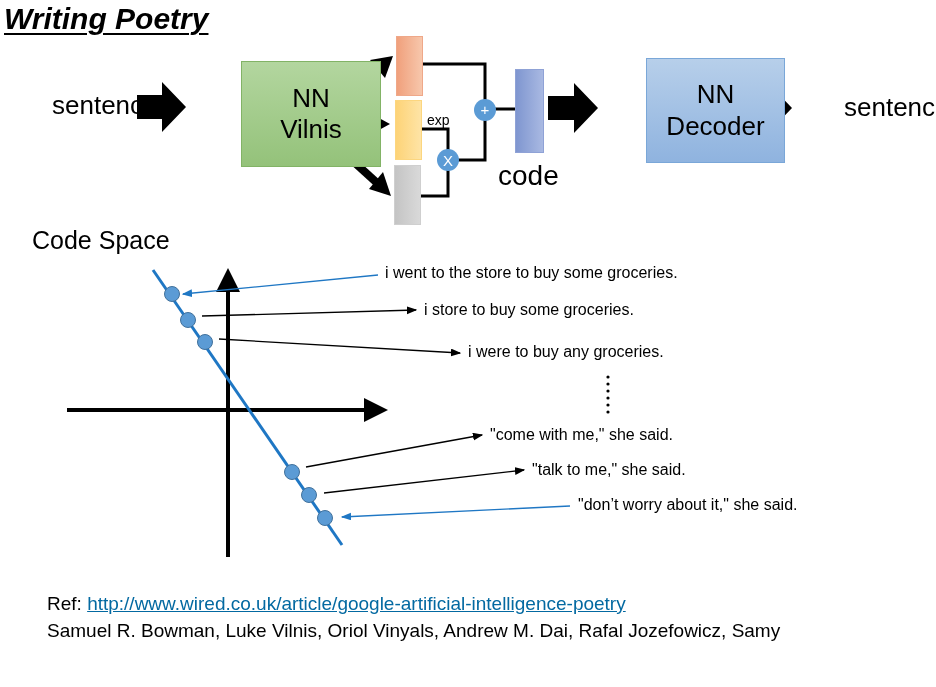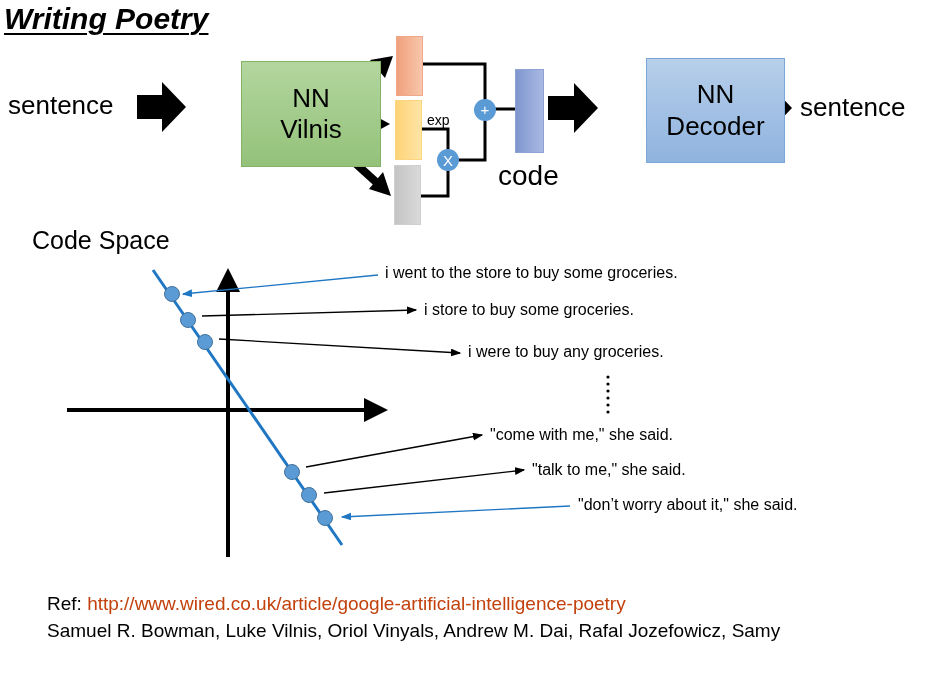--- a/index.html
+++ b/index.html
@@ -1,38 +1,38 @@
 <!DOCTYPE html>
 <html><head>
 <meta charset="utf-8">
 <style>
   html, body { margin: 0; padding: 0; background: #ffffff; }
   body { width: 936px; height: 687px; position: relative; overflow: hidden;
          font-family: "Liberation Sans", "DejaVu Sans", sans-serif; color: #000; }
   .abs { position: absolute; }
   .title { left: 4px; top: 2px; font-size: 30px; font-weight: bold; font-style: italic;
            text-decoration: underline; text-underline-offset: 4px; text-decoration-thickness: 2px; }
-  .lbl { font-size: 26px; white-space: nowrap; }
+  .lbl { font-size: 26px; white-space: nowrap; margin-left: 44px; }
   .box { display: flex; align-items: center; justify-content: center; text-align: center;
          font-size: 26px; line-height: 1.2; margin-left: 44px; }
   .encoder { left: 197px; top: 61px; width: 138px; height: 104px;
              background: linear-gradient(#b3d69f, #94c27a); border: 1px solid #82b366; }
   .decoder { left: 602px; top: 58px; width: 137px; height: 103px;
              background: linear-gradient(#b7cfea, #8fb3df); border: 1px solid #7aa7d8; }
   .vec { width: 25px; height: 58px; }
   .vec-mean { left: 396px; top: 36px; background: linear-gradient(90deg, #f0a07c, #f7c7ac); border: 1px solid #efa889; }
   .vec-var  { left: 395px; top: 100px; background: linear-gradient(90deg, #fdd377, #fee4a6); border: 1px solid #fcd67f; }
   .vec-noise{ left: 394px; top: 165px; height: 58px; background: linear-gradient(90deg, #c4c4c4, #d9d9d9); border: 1px solid #cfcfcf; }
   .vec-code { left: 515px; top: 69px; width: 27px; height: 82px; background: linear-gradient(90deg, #7f96d0, #a9b9e2); border: 1px solid #8fa2d6; }
   .exp { left: 427px; top: 112px; font-size: 14px; }
   .code-lbl { left: 498px; top: 160px; font-size: 28px; }
   .codespace { left: 32px; top: 226px; font-size: 25px; }
   .sent { font-size: 16px; white-space: nowrap; }
   .ref { left: 47px; top: 590px; font-size: 19px; line-height: 27px; white-space: nowrap; }
-  .ref a { color: #c2410c; }
+  .ref a { color: #0369a1; text-decoration: underline; }
   svg { position: absolute; left: 0; top: 0; }
 </style>
 </head>
 <body>
 
 <div class="abs title">Writing Poetry</div>
 
 <svg width="936" height="687">
   <defs>
     <marker id="ah-black" markerWidth="8" markerHeight="8" refX="7" refY="3" orient="auto">

